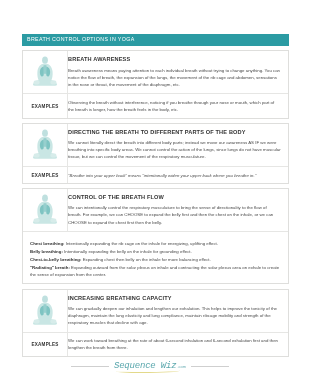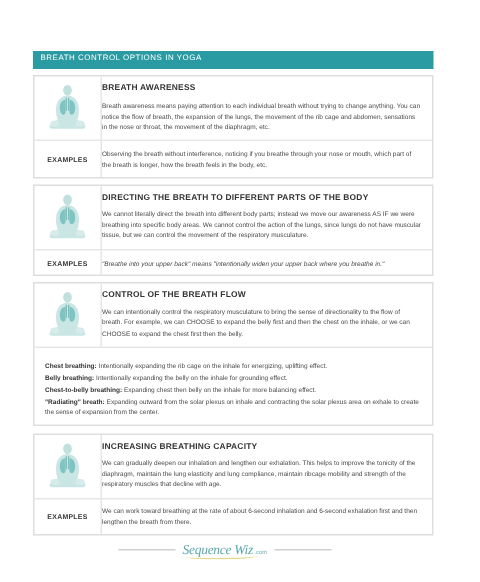--- a/index.html
+++ b/index.html
@@ -145,21 +145,21 @@
     width: 38px;
     height: 0.8px;
     background: #cfcfcf;
   }
   .brand {
     display: inline-flex;
     align-items: baseline;
     position: relative;
   }
   .brand-script {
-    font-family: Liberation Serif, serif;
+    font-family: Liberation Mono, monospace;
     font-style: italic;
     font-size: 9px;
     color: #5aa7ad;
     letter-spacing: -0.2px;
     line-height: 1;
   }
   .brand-tld {
     font-family: "Liberation Sans", sans-serif;
     font-size: 4px;
     color: #6aaeb4;

